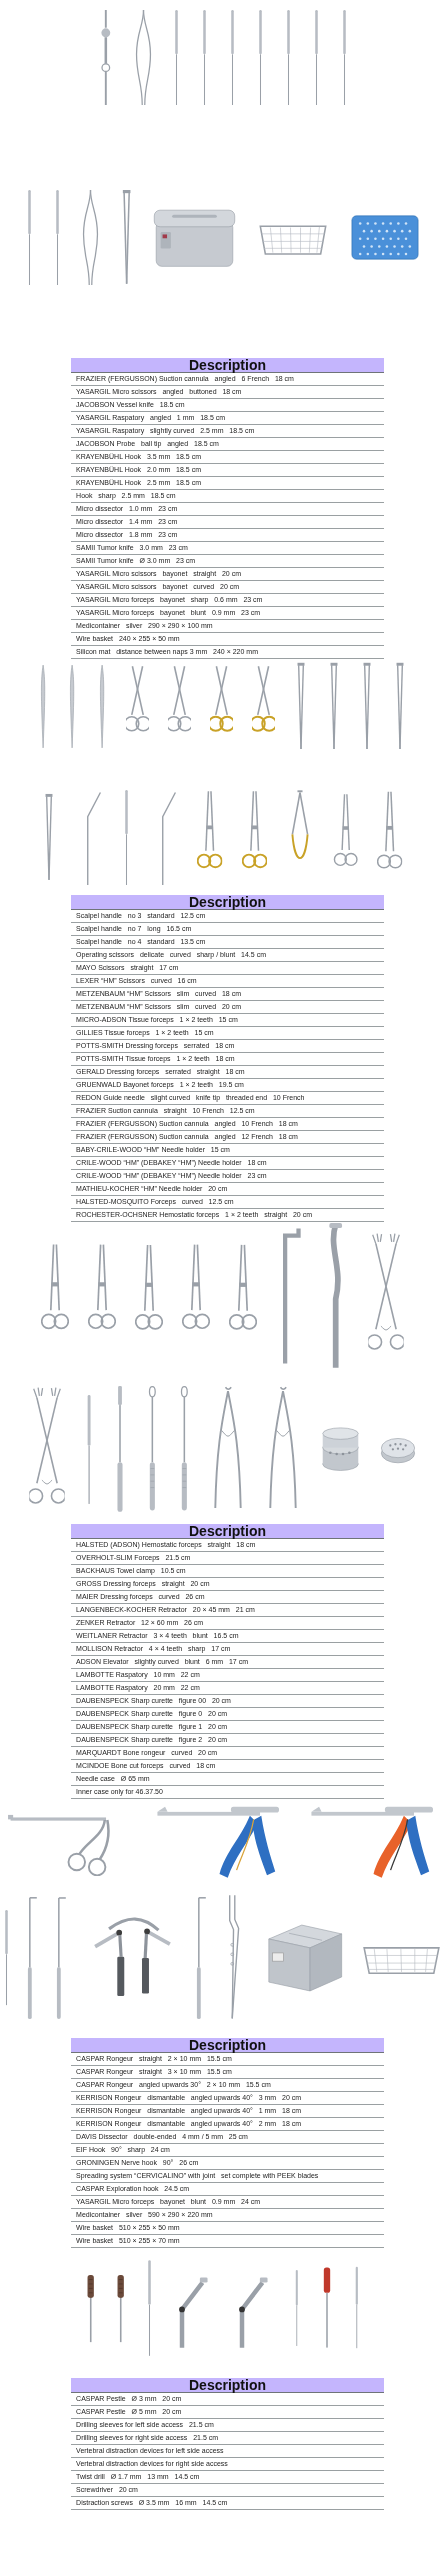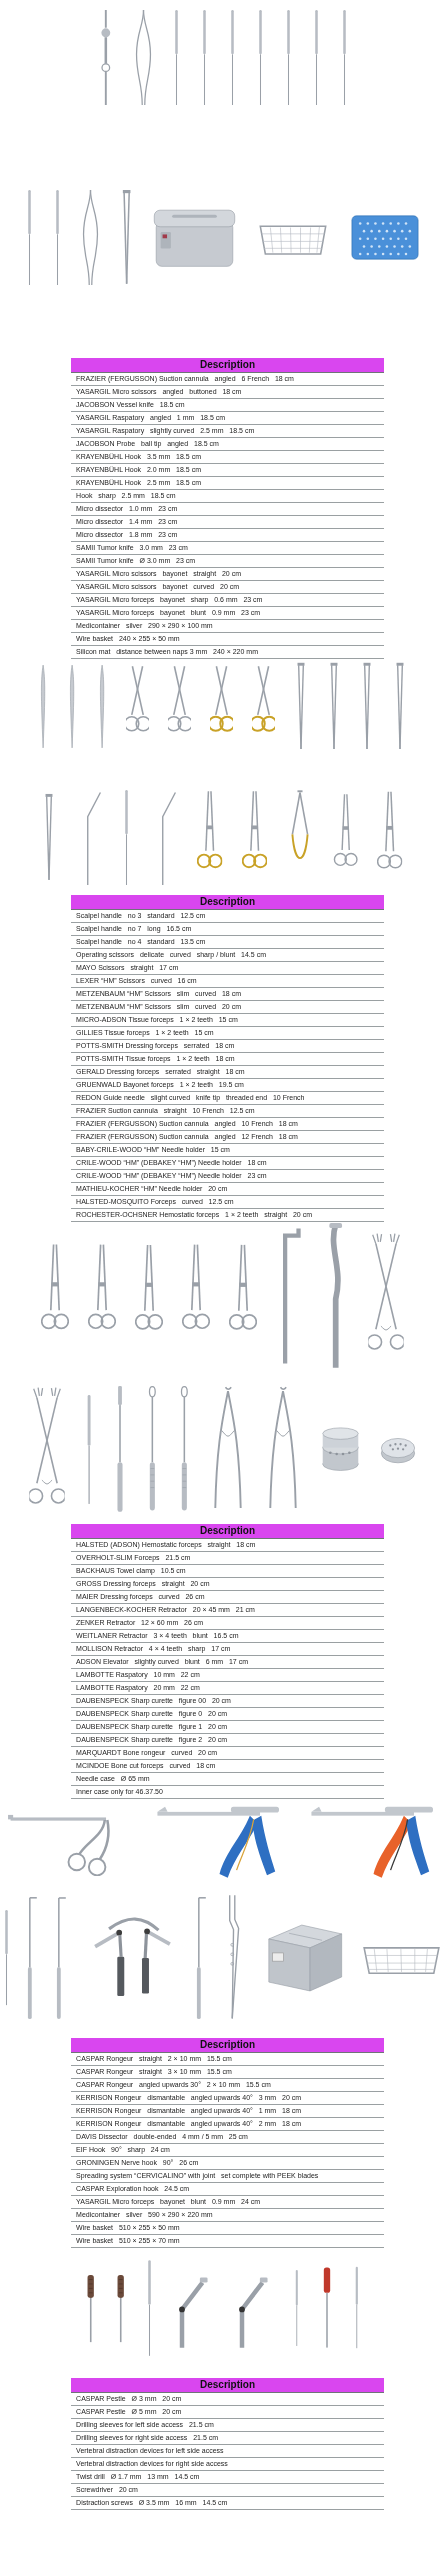--- a/index.html
+++ b/index.html
@@ -2,22 +2,22 @@
 <html style="font-size:10.2px"><head>
 <meta charset="utf-8">
 <style>
   html,body{margin:0;padding:0;background:#ffffff;}
   #page{position:relative;width:445px;height:2576px;background:#ffffff;
         font-family:"Liberation Sans", sans-serif;overflow:hidden;}
   .image-row{position:absolute;left:0;width:445px;display:flex;
              justify-content:center;align-items:center;gap:19px;}
   .icon-wrap{display:flex;align-items:center;justify-content:center;}
   .desc-table{position:absolute;left:71px;width:313px;border-collapse:collapse;}
-  .tbl-header{height:14px;line-height:14px;background:#d946ef;border-bottom:0.6px solid #6f7478;
-              text-align:center;font-weight:bold;font-size:10px;color:#111;}
+  .tbl-header{height:14px;line-height:14px;background:#c4b5fd;border-bottom:0.6px solid #6f7478;
+              text-align:center;font-weight:bold;font-size:14px;color:#111;}
   .tbl-row{height:12px;line-height:12px;border-bottom:0.6px solid #9aa0a2;
            font-size:7px;color:#1c1c1c;padding-left:5.1px;white-space:pre;overflow:hidden;}
   svg.icon{display:block;}
   .stroke{stroke:#9aa0a8;fill:none;}
 </style>
 </head>
 <body>
 
 <svg width="0" height="0" style="position:absolute" aria-hidden="true">
   <defs>

